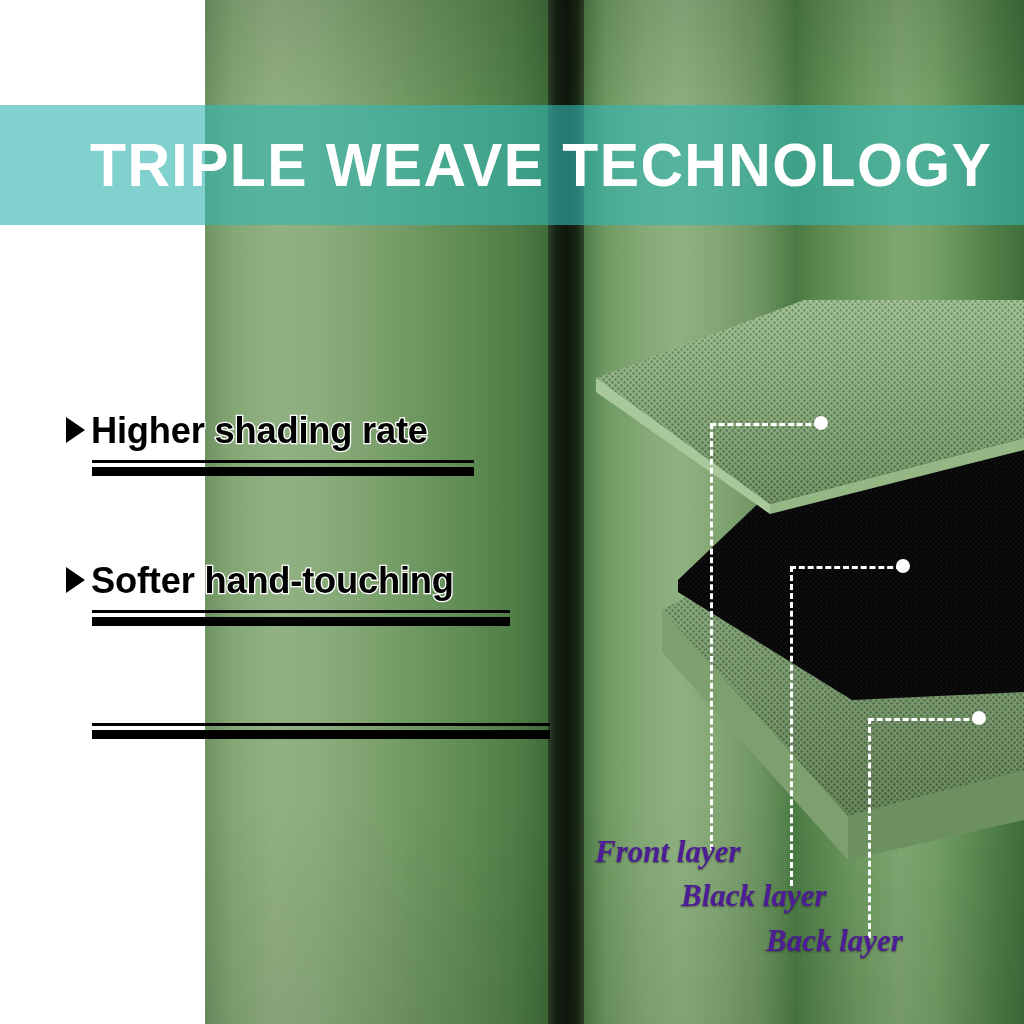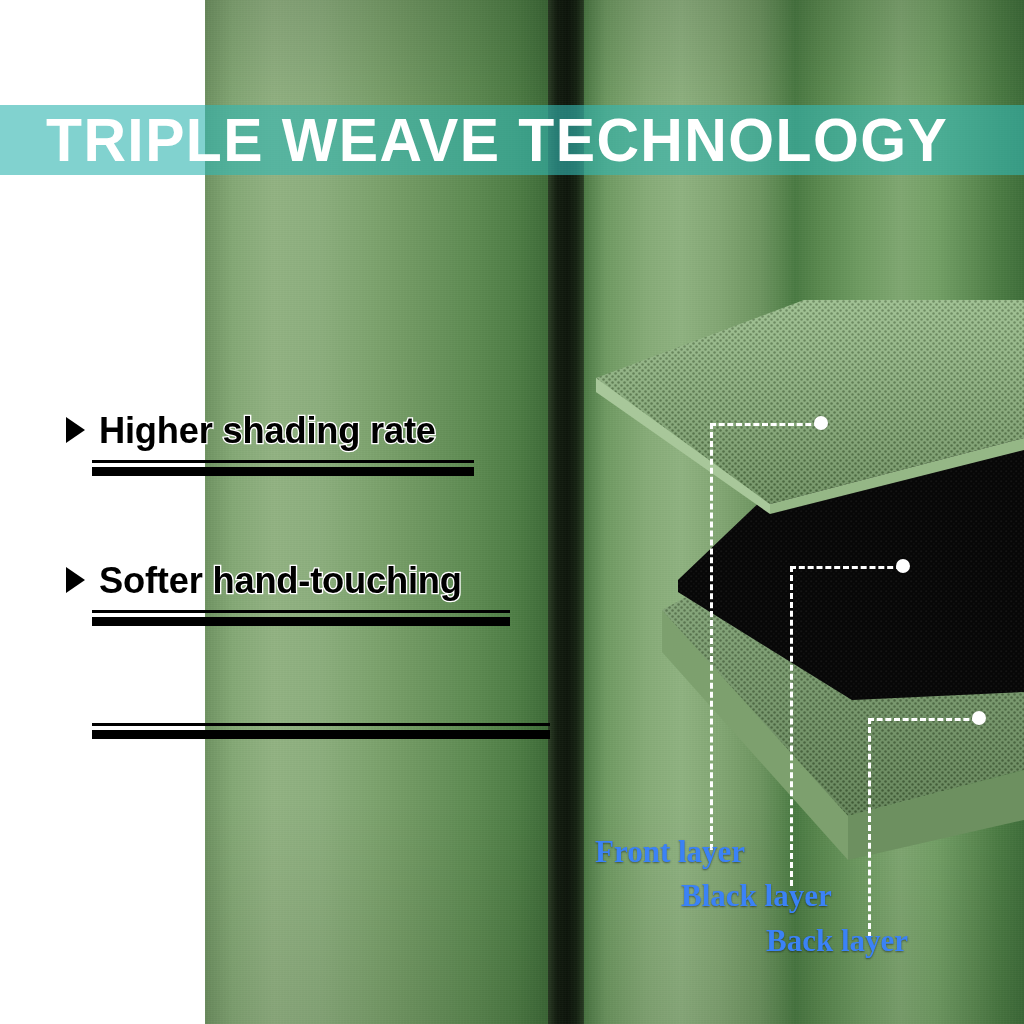--- a/index.html
+++ b/index.html
@@ -114,26 +114,26 @@
     height: 1024px;
     background: #ffffff;
   }
 
   
   .banner {
     position: absolute;
     left: 0;
     top: 105px;
     width: 1024px;
-    height: 70px;
+    height: 120px;
     background: rgba(52, 183, 178, 0.62);
     display: flex;
     align-items: center;
     box-sizing: border-box;
-    padding-left: 46px;
+    padding-left: 90px;
   }
   .banner-title {
     color: #ffffff;
     font-family: "Liberation Sans Narrow", "Liberation Sans", sans-serif;
     font-weight: 700;
     font-size: 62px;
     letter-spacing: 1.5px;
     line-height: 1;
     white-space: nowrap;
     transform: scaleX(0.95);
@@ -147,21 +147,21 @@
     top: 412px;
     width: 520px;
   }
   .feature {
     position: absolute;
     left: 0;
   }
   .feature-row {
     display: flex;
     align-items: center;
-    gap: 14px;
+    gap: 6px;
   }
   .bullet-tri {
     width: 0;
     height: 0;
     border-left: 19px solid #000000;
     border-top: 13px solid transparent;
     border-bottom: 13px solid transparent;
     flex: none;
     margin-bottom: 2px;
   }
@@ -230,23 +230,24 @@
     width: 14px;
     height: 14px;
     border-radius: 50%;
     background: #ffffff;
     box-shadow: 0 0 2px rgba(0,0,0,.25);
   }
 
   
   .layer-label {
     position: absolute;
-    color: #3b82f6;
+    color: #4c1d95;
     font-family: "Liberation Serif", "DejaVu Serif", serif;
     font-weight: 700;
+    font-style: italic;
     font-size: 31px;
     line-height: 1;
     white-space: nowrap;
     text-shadow: 0 1px 2px rgba(0,0,0,.45);
   }
 </style>
 </head>
 <body>
 
 <div id="stage">

